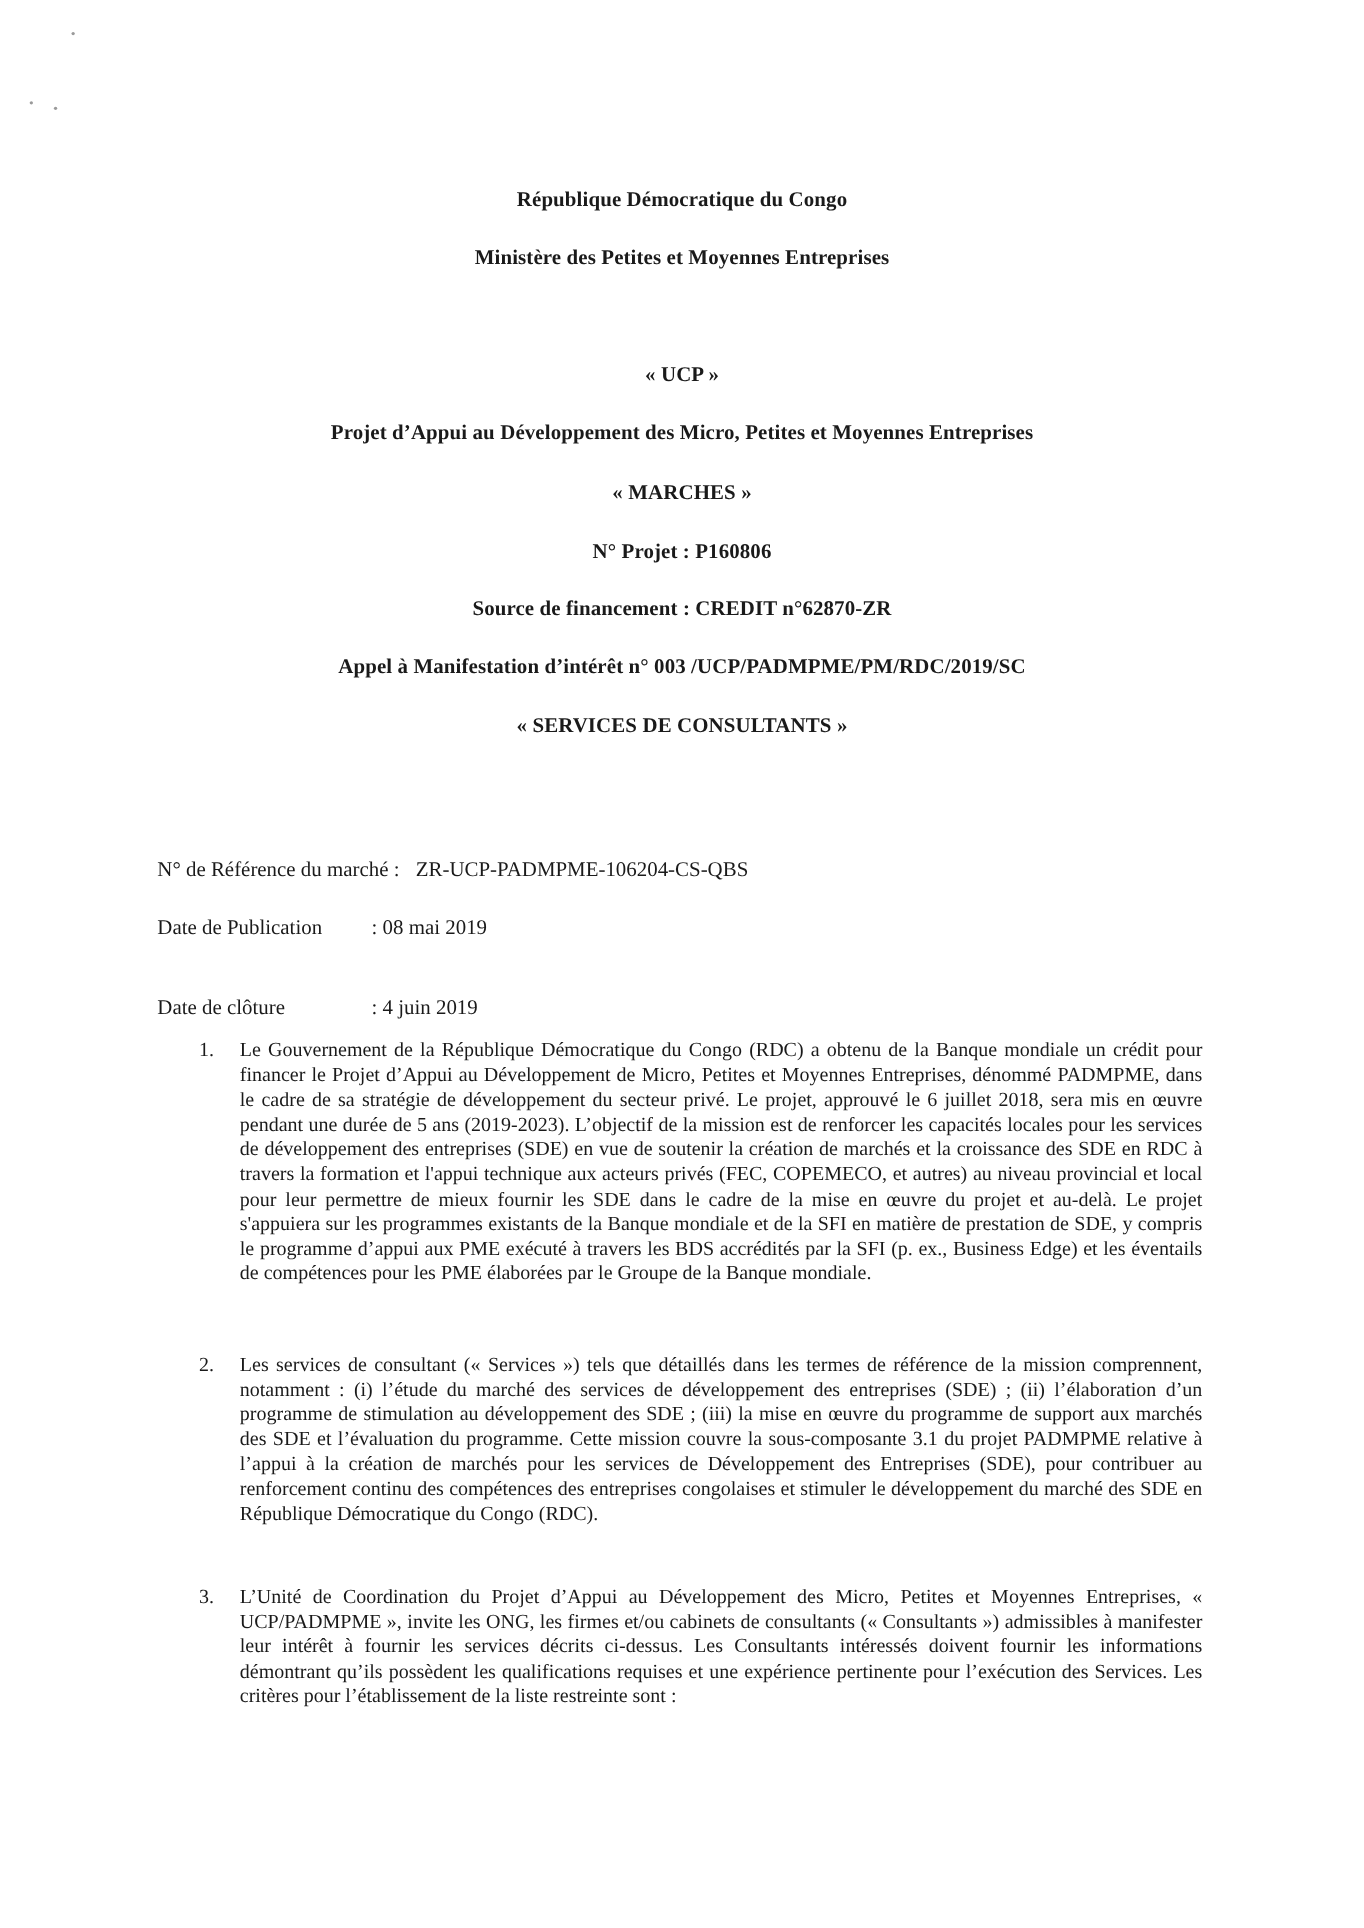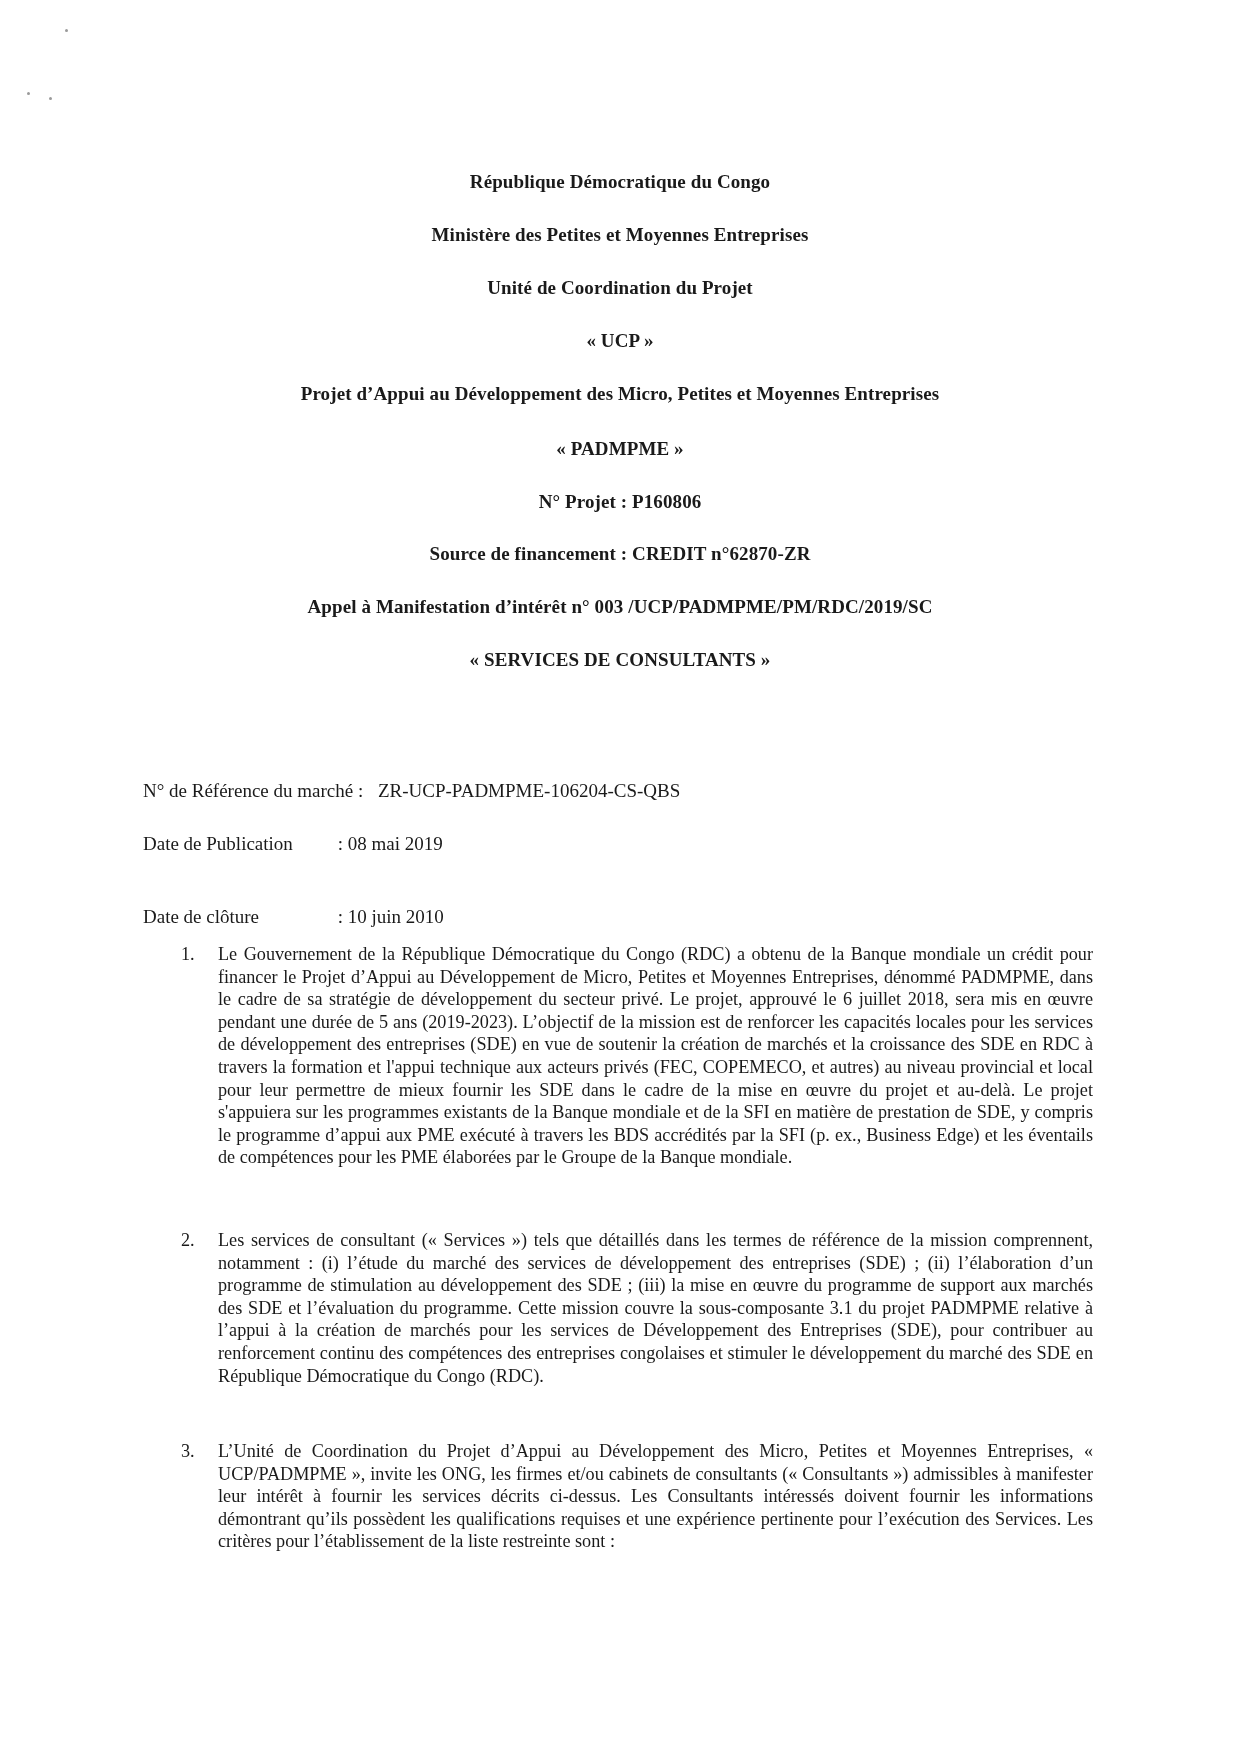--- a/index.html
+++ b/index.html
@@ -21,41 +21,40 @@
 <body>
 
 <div class="page">
 
   <div class="speck" style="left:65px;top:29px;"></div>
   <div class="speck" style="left:27px;top:92px;"></div>
   <div class="speck" style="left:49px;top:97px;"></div>
 
   <div class="hdr" style="top:171px;">République Démocratique du Congo</div>
   <div class="hdr" style="top:224px;">Ministère des Petites et Moyennes  Entreprises</div>
-  <div class="hdr" style="top:277px;">Unité de Coordination du Projet</div>
   <div class="hdr" style="top:330px;">« UCP »</div>
   <div class="hdr" style="top:383px;">Projet d’Appui au Développement des Micro, Petites et Moyennes Entreprises</div>
-  <div class="hdr" style="top:438px;">« PADMPME »</div>
+  <div class="hdr" style="top:438px;">« MARCHES »</div>
   <div class="hdr" style="top:491px;">N° Projet : P160806</div>
   <div class="hdr" style="top:543px;">Source de financement : CREDIT  n°62870-ZR</div>
   <div class="hdr" style="top:596px;">Appel à Manifestation d’intérêt n° 003 /UCP/PADMPME/PM/RDC/2019/SC</div>
   <div class="hdr" style="top:649px;">« SERVICES DE CONSULTANTS »</div>
 
 
   <div class="meta" style="top:780px;">
     <span class="lbl">N° de Référence du marché :</span>
     <span class="val" style="margin-left:10px;margin-top:12px;">ZR-UCP-PADMPME-106204-CS-QBS</span>
   </div>
   <div class="meta" style="top:833px;">
     <span class="lbl" style="width:190px;">Date de Publication</span>
     <span class="val">: 08 mai 2019</span>
   </div>
   <div class="meta" style="top:886px;">
     <span class="lbl" style="width:190px;margin-top:20px;">Date de clôture</span>
-    <span class="val">: 10 juin 2010</span>
+    <span class="val">: 4 juin 2019</span>
   </div>
 
   <div class="num" style="top:943px;">1.</div>
   <div class="para" style="top:943px;">Le Gouvernement de la République Démocratique du Congo (RDC) a obtenu de la Banque mondiale un crédit pour financer le Projet d’Appui au Développement de Micro, Petites et Moyennes Entreprises, dénommé PADMPME, dans le cadre de sa stratégie de développement du secteur privé. Le projet, approuvé le 6 juillet 2018, sera mis en œuvre pendant une durée de 5 ans (2019-2023). L’objectif de la mission est de renforcer les capacités locales pour les services de développement des entreprises (SDE) en vue de soutenir la création de marchés et la croissance des SDE en RDC à travers la formation et l'appui technique aux acteurs privés (FEC, COPEMECO, et autres) au niveau provincial et local pour leur permettre de mieux fournir les SDE dans le cadre de la mise en œuvre du projet et au-delà. Le projet s'appuiera sur les programmes existants de la Banque mondiale et de la SFI en matière de prestation de SDE, y compris le programme d’appui aux PME exécuté à travers les BDS accrédités par la SFI (p. ex., Business Edge) et les éventails de compétences pour les PME élaborées par le Groupe de la Banque mondiale.</div>
 
   <div class="num" style="top:1229px;">2.</div>
   <div class="para" style="top:1229px;">Les services de consultant (« Services ») tels que détaillés dans les termes de référence de la mission comprennent, notamment : (i) l’étude du marché des services de développement des entreprises (SDE) ; (ii) l’élaboration d’un programme de stimulation au développement des SDE ; (iii) la mise en œuvre du programme de support aux marchés des SDE et l’évaluation du programme. Cette mission couvre la sous-composante 3.1 du projet PADMPME relative à l’appui à la création de marchés pour les services de Développement des Entreprises (SDE), pour contribuer au renforcement continu des compétences des entreprises congolaises et stimuler le développement du marché des SDE en République Démocratique du Congo (RDC).</div>
 
   <div class="num" style="top:1440px;">3.</div>
   <div class="para" style="top:1440px;">L’Unité de Coordination du Projet d’Appui au Développement des Micro, Petites et Moyennes Entreprises, « UCP/PADMPME », invite les ONG, les firmes et/ou cabinets de consultants (« Consultants ») admissibles à manifester leur intérêt à fournir les services décrits ci-dessus. Les Consultants intéressés doivent fournir les informations démontrant qu’ils possèdent les qualifications requises et une expérience pertinente pour l’exécution des Services. Les critères pour l’établissement de la liste restreinte sont :</div>

